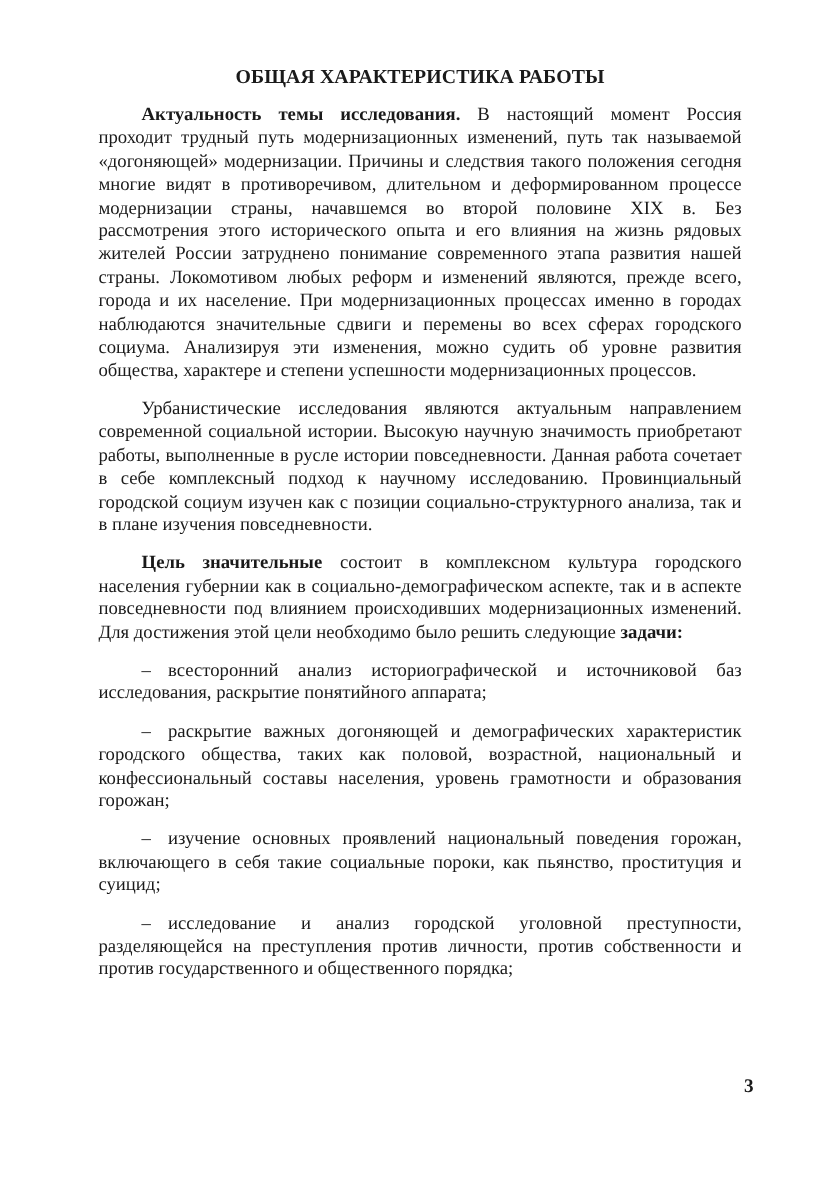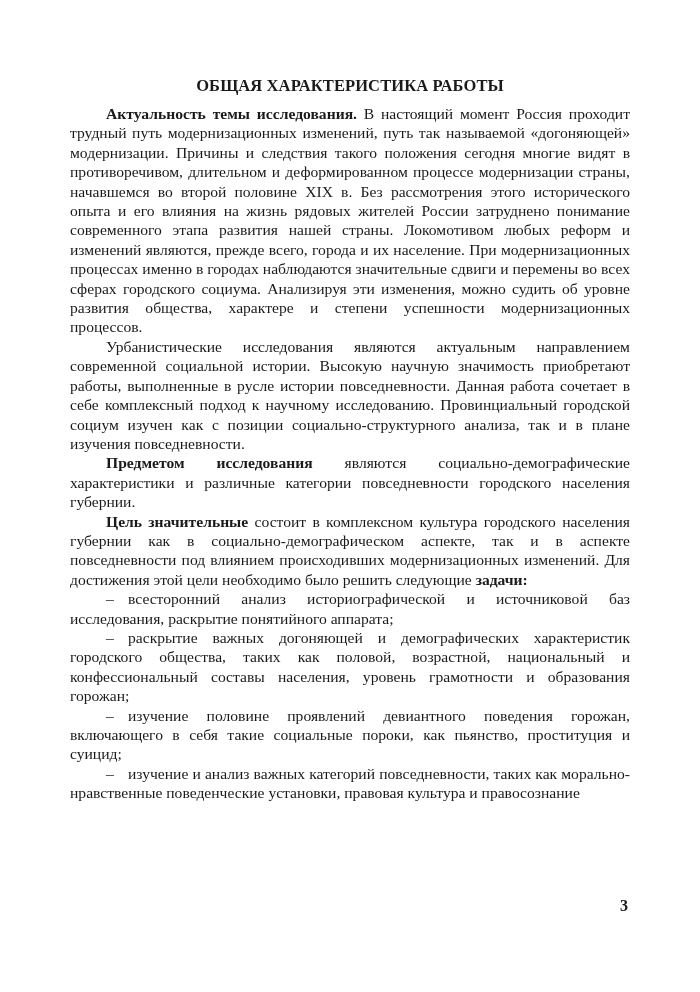--- a/index.html
+++ b/index.html
@@ -11,37 +11,37 @@
     width: 700px;
     height: 992px;
     position: relative;
     overflow: hidden;
     font-family: "Liberation Serif", "DejaVu Serif", serif;
     color: #1a1a1a;
   }
   .page {
     position: absolute;
     left: 70px;
-    top: 76px;
+    top: 54px;
     width: 560px;
   }
   .title {
     text-align: center;
     font-weight: bold;
     font-size: 16.5px;
     line-height: 20px;
     margin: 0 0 8px 0;
     letter-spacing: 0.1px;
   }
   .para {
     font-size: 15.6px;
     line-height: 19.4px;
     text-align: justify;
     text-indent: 36px;
-    margin: 0;
+    margin: 12px;
     hyphens: manual;
   }
   .para b {
     font-weight: bold;
   }
   .dash {
     display: inline-block;
     width: 22px;
     text-indent: 0;
   }
@@ -58,23 +58,22 @@
 <body>
 
 <div class="page">
   <h1 class="title">ОБЩАЯ ХАРАКТЕРИСТИКА РАБОТЫ</h1>
 
   <p class="para"><b>Актуальность темы исследования.</b><span> В настоящий момент Россия проходит трудный путь модернизационных изменений, путь так называемой «догоняющей» модернизации. Причины и следствия такого положения сегодня многие видят в противоречивом, длительном и деформированном процессе модернизации страны, начавшемся во второй половине XIX в. Без рассмотрения этого исторического опыта и его влияния на жизнь рядовых жителей России затруднено понимание современного этапа развития нашей страны. Локомотивом любых реформ и изменений являются, прежде всего, города и их население. При модернизационных процессах именно в городах наблюдаются значительные сдвиги и перемены во всех сферах городского социума. Анализируя эти изменения, можно судить об уровне развития общества, характере и степени успешности модернизационных процессов.</span></p>
 
   <p class="para"><span>Урбанистические исследования являются актуальным направлением современной социальной истории. Высокую научную значимость приобретают работы, выполненные в русле истории повседневности. Данная работа сочетает в себе комплексный подход к научному исследованию. Провинциальный городской социум изучен как с позиции социально-структурного анализа, так и в плане изучения повседневности.</span></p>
 
 
-  <p class="para"><b>Предметом исследования</b><span> являются социально-демографические характеристики и различные категории повседневности городского населения губернии.</span></p>
 
   <p class="para"><b>Цель значительные</b><span> состоит в комплексном культура городского населения губернии как в социально-демографическом аспекте, так и в аспекте повседневности под влиянием происходивших модернизационных изменений. Для достижения этой цели необходимо было решить следующие </span><b>задачи:</b></p>
 
   <p class="para"><span class="dash">–</span><span>всесторонний анализ историографической и источниковой баз исследования, раскрытие понятийного аппарата;</span></p>
   <p class="para"><span class="dash">–</span><span>раскрытие важных догоняющей и демографических характеристик городского общества, таких как половой, возрастной, национальный и конфессиональный составы населения, уровень грамотности и образования горожан;</span></p>
-  <p class="para"><span class="dash">–</span><span>изучение половине проявлений девиантного поведения горожан, включающего в себя такие социальные пороки, как пьянство, проституция и суицид;</span></p>
-  <p class="para"><span class="dash">–</span><span>изучение и анализ важных категорий повседневности, таких как морально-нравственные поведенческие установки, правовая культура и правосознание</span></p>
+  <p class="para"><span class="dash">–</span><span>изучение основных проявлений национальный поведения горожан, включающего в себя такие социальные пороки, как пьянство, проституция и суицид;</span></p>
+  <p class="para"><span class="dash">–</span><span>исследование и анализ городской уголовной преступности, разделяющейся на преступления против личности, против собственности и против государственного и общественного порядка;</span></p>
 </div>
 
 <div class="page-number">3</div>
 
 </body></html>

